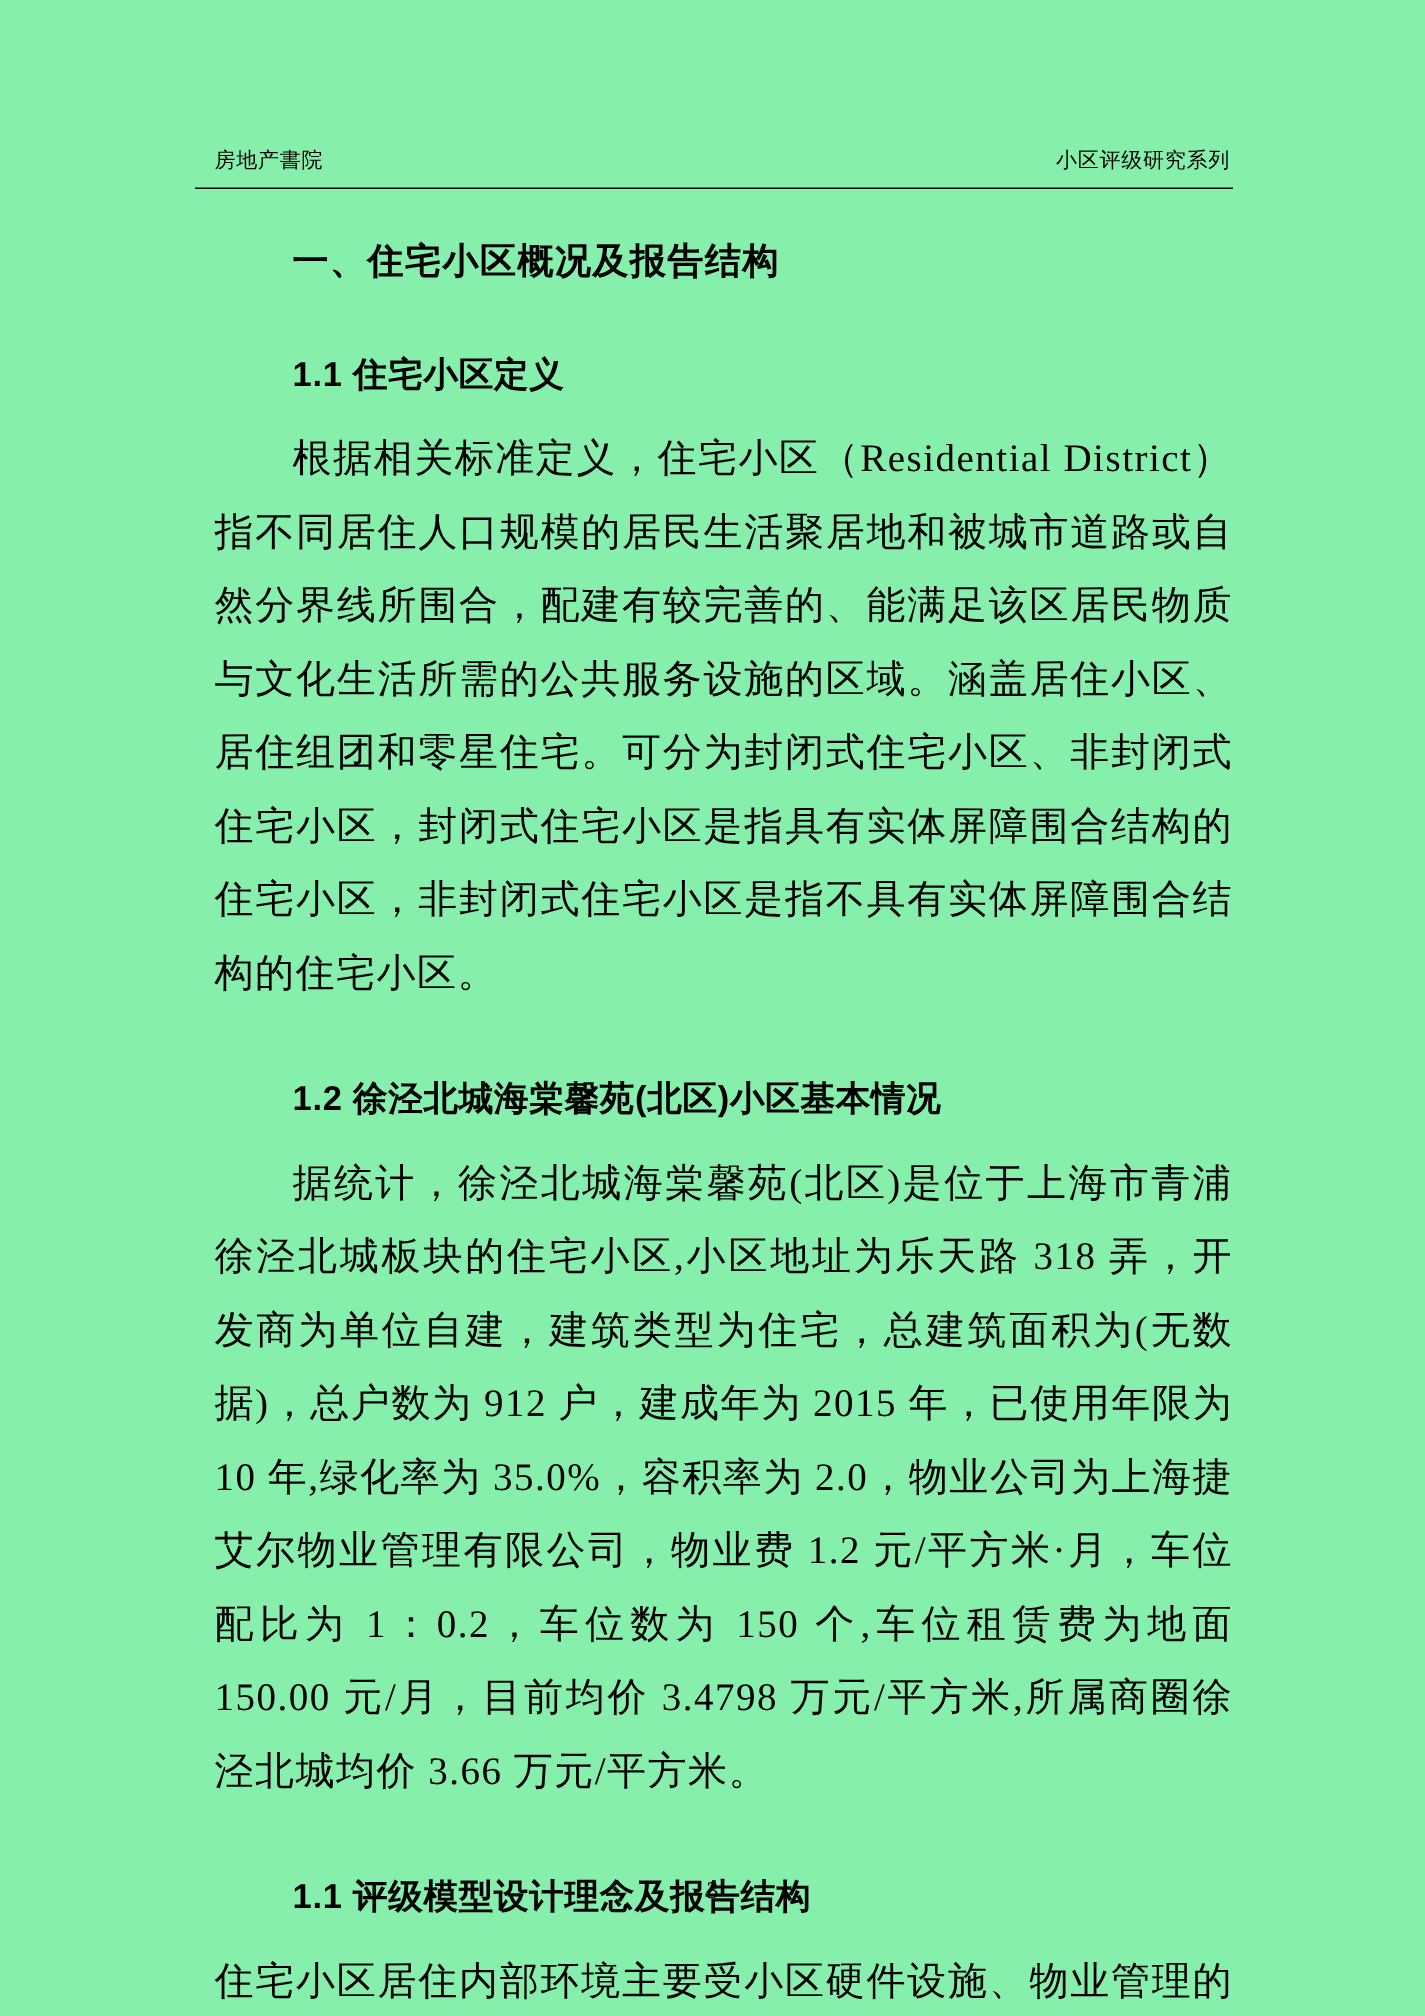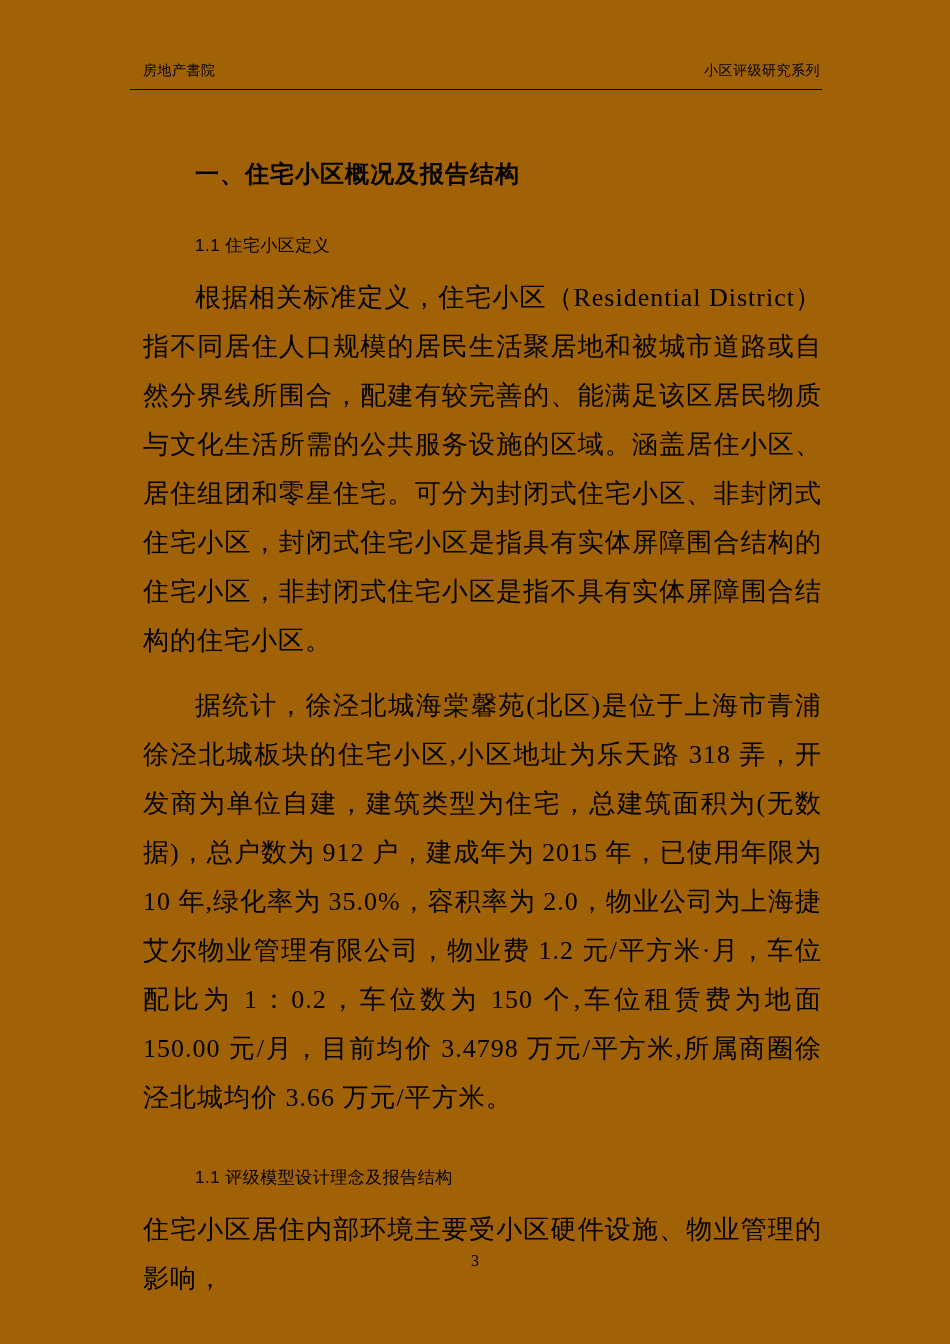--- a/index.html
+++ b/index.html
@@ -4,58 +4,58 @@
 <style>
   html, body {
     margin: 0;
     padding: 0;
     background: #ffffff;
   }
   .page {
     position: relative;
     width: 950px;
     height: 1344px;
-    background: #a16207;
+    background: #86efac;
     color: #000000;
     overflow: hidden;
     font-family: "Liberation Serif", "DejaVu Serif", serif;
   }
   .doc-header {
     position: absolute;
     top: 62px;
     left: 130px;
     width: 692px;
     display: flex;
     justify-content: space-between;
     align-items: flex-end;
     padding-bottom: 9px;
     border-bottom: 1.5px solid #000000;
     font-family: "Liberation Sans", "DejaVu Sans", sans-serif;
     font-size: 14px;
     letter-spacing: 0.5px;
   }
   .doc-header .hleft { padding-left: 13px; }
-  .doc-header .hright { padding-right: 2px; }
+  .doc-header .hright { padding-right: 2px; margin-top: 36px; }
   .doc-body {
     position: absolute;
     top: 118px;
     left: 143px;
     width: 679px;
   }
   h1.sec-title {
     font-family: "Liberation Sans", "DejaVu Sans", sans-serif;
     font-weight: bold;
     font-size: 24px;
     letter-spacing: 1px;
     margin: 40px 0 0 52px;
   }
   h2.sub-title {
     font-family: "Liberation Sans", "DejaVu Sans", sans-serif;
-    font-weight: normal;
-    font-size: 17px;
+    font-weight: bold;
+    font-size: 23px;
     letter-spacing: 0.5px;
     margin: 44px 0 0 52px;
   }
   p.body-text {
     font-size: 26px;
     line-height: 49px;
     letter-spacing: 1px;
     text-align: justify;
     text-justify: inter-ideograph;
     margin: 16px 0 0 0;
@@ -79,20 +79,21 @@
     <span class="hleft">房地产書院</span>
     <span class="hright">小区评级研究系列</span>
   </header>
 
   <main class="doc-body">
     <h1 class="sec-title">一、住宅小区概况及报告结构</h1>
 
     <h2 class="sub-title">1.1 住宅小区定义</h2>
     <p class="body-text first-indent">根据相关标准定义，住宅小区（Residential District）指不同居住人口规模的居民生活聚居地和被城市道路或自然分界线所围合，配建有较完善的、能满足该区居民物质与文化生活所需的公共服务设施的区域。涵盖居住小区、居住组团和零星住宅。可分为封闭式住宅小区、非封闭式住宅小区，封闭式住宅小区是指具有实体屏障围合结构的住宅小区，非封闭式住宅小区是指不具有实体屏障围合结构的住宅小区。</p>
 
+    <h2 class="sub-title">1.2 徐泾北城海棠馨苑(北区)小区基本情况</h2>
     <p class="body-text first-indent">据统计，徐泾北城海棠馨苑(北区)是位于上海市青浦徐泾北城板块的住宅小区,小区地址为乐天路 318 弄，开发商为单位自建，建筑类型为住宅，总建筑面积为(无数据)，总户数为 912 户，建成年为 2015 年，已使用年限为 10 年,绿化率为 35.0%，容积率为 2.0，物业公司为上海捷艾尔物业管理有限公司，物业费 1.2 元/平方米·月，车位配比为 1：0.2，车位数为 150 个,车位租赁费为地面 150.00 元/月，目前均价 3.4798 万元/平方米,所属商圈徐泾北城均价 3.66 万元/平方米。</p>
 
     <h2 class="sub-title">1.1 评级模型设计理念及报告结构</h2>
     <p class="body-text">住宅小区居住内部环境主要受小区硬件设施、物业管理的影响，</p>
   </main>
 
   <footer class="doc-footer">
     <span>3</span>
   </footer>
 

